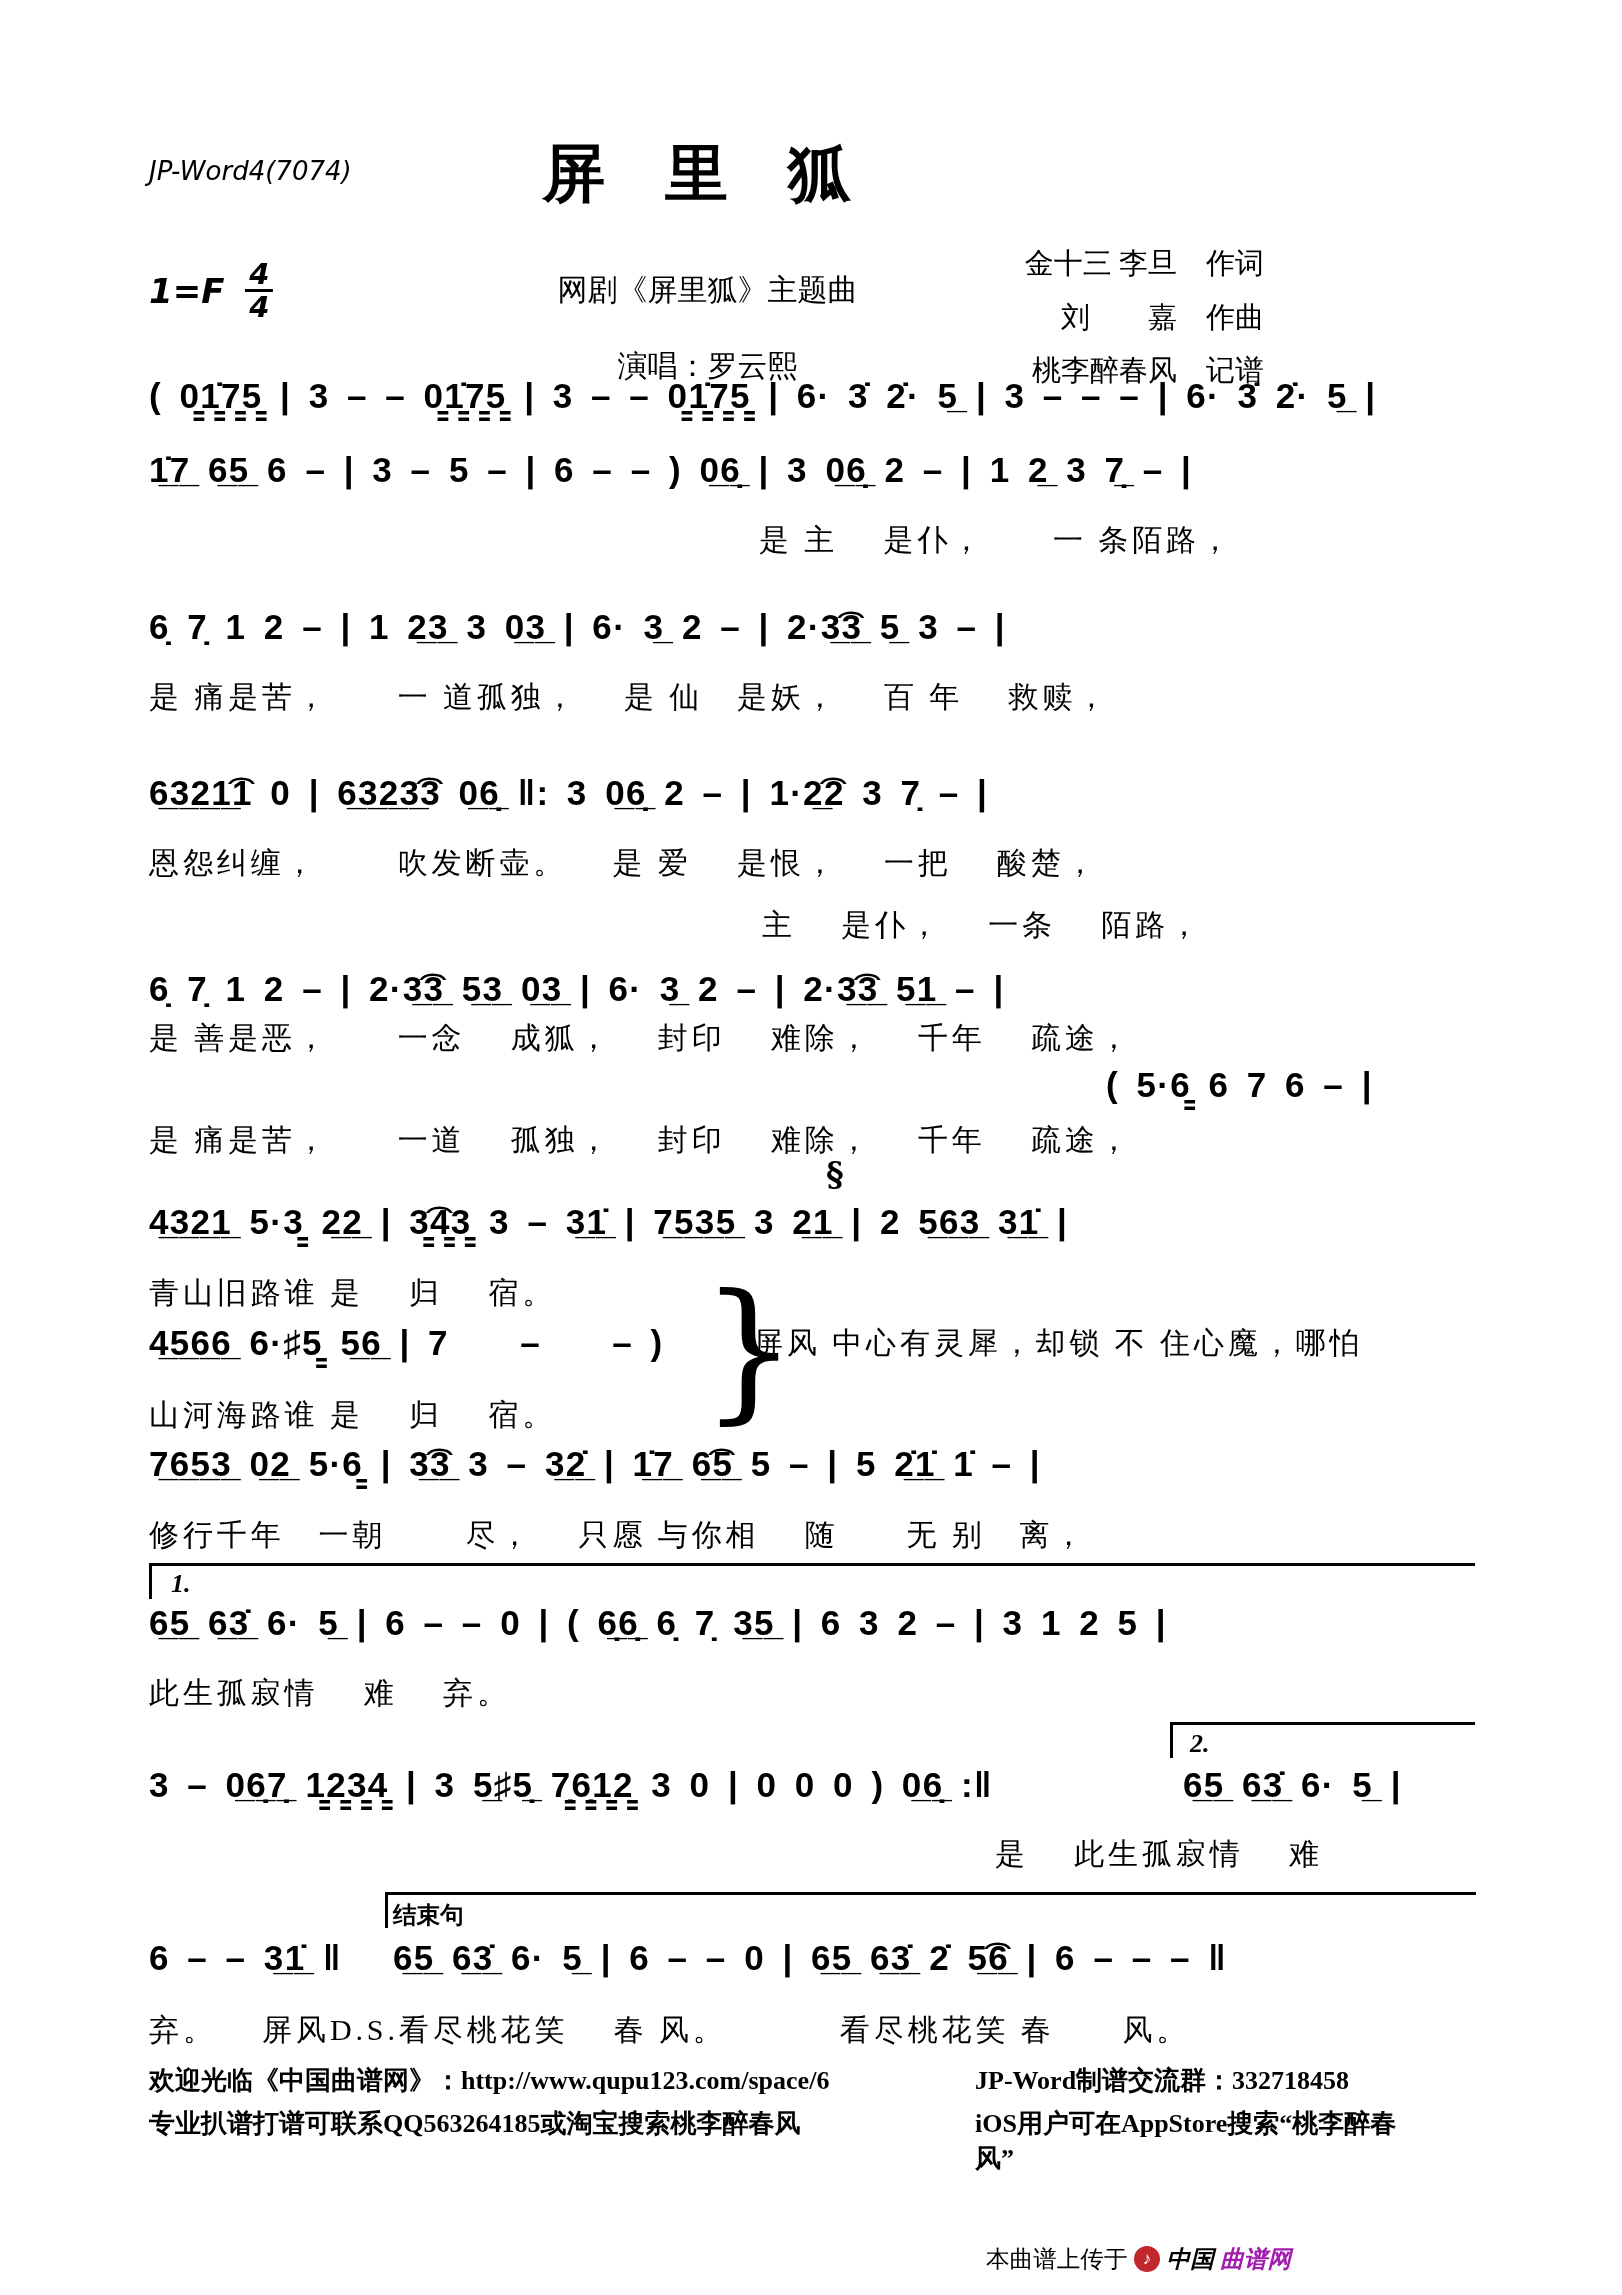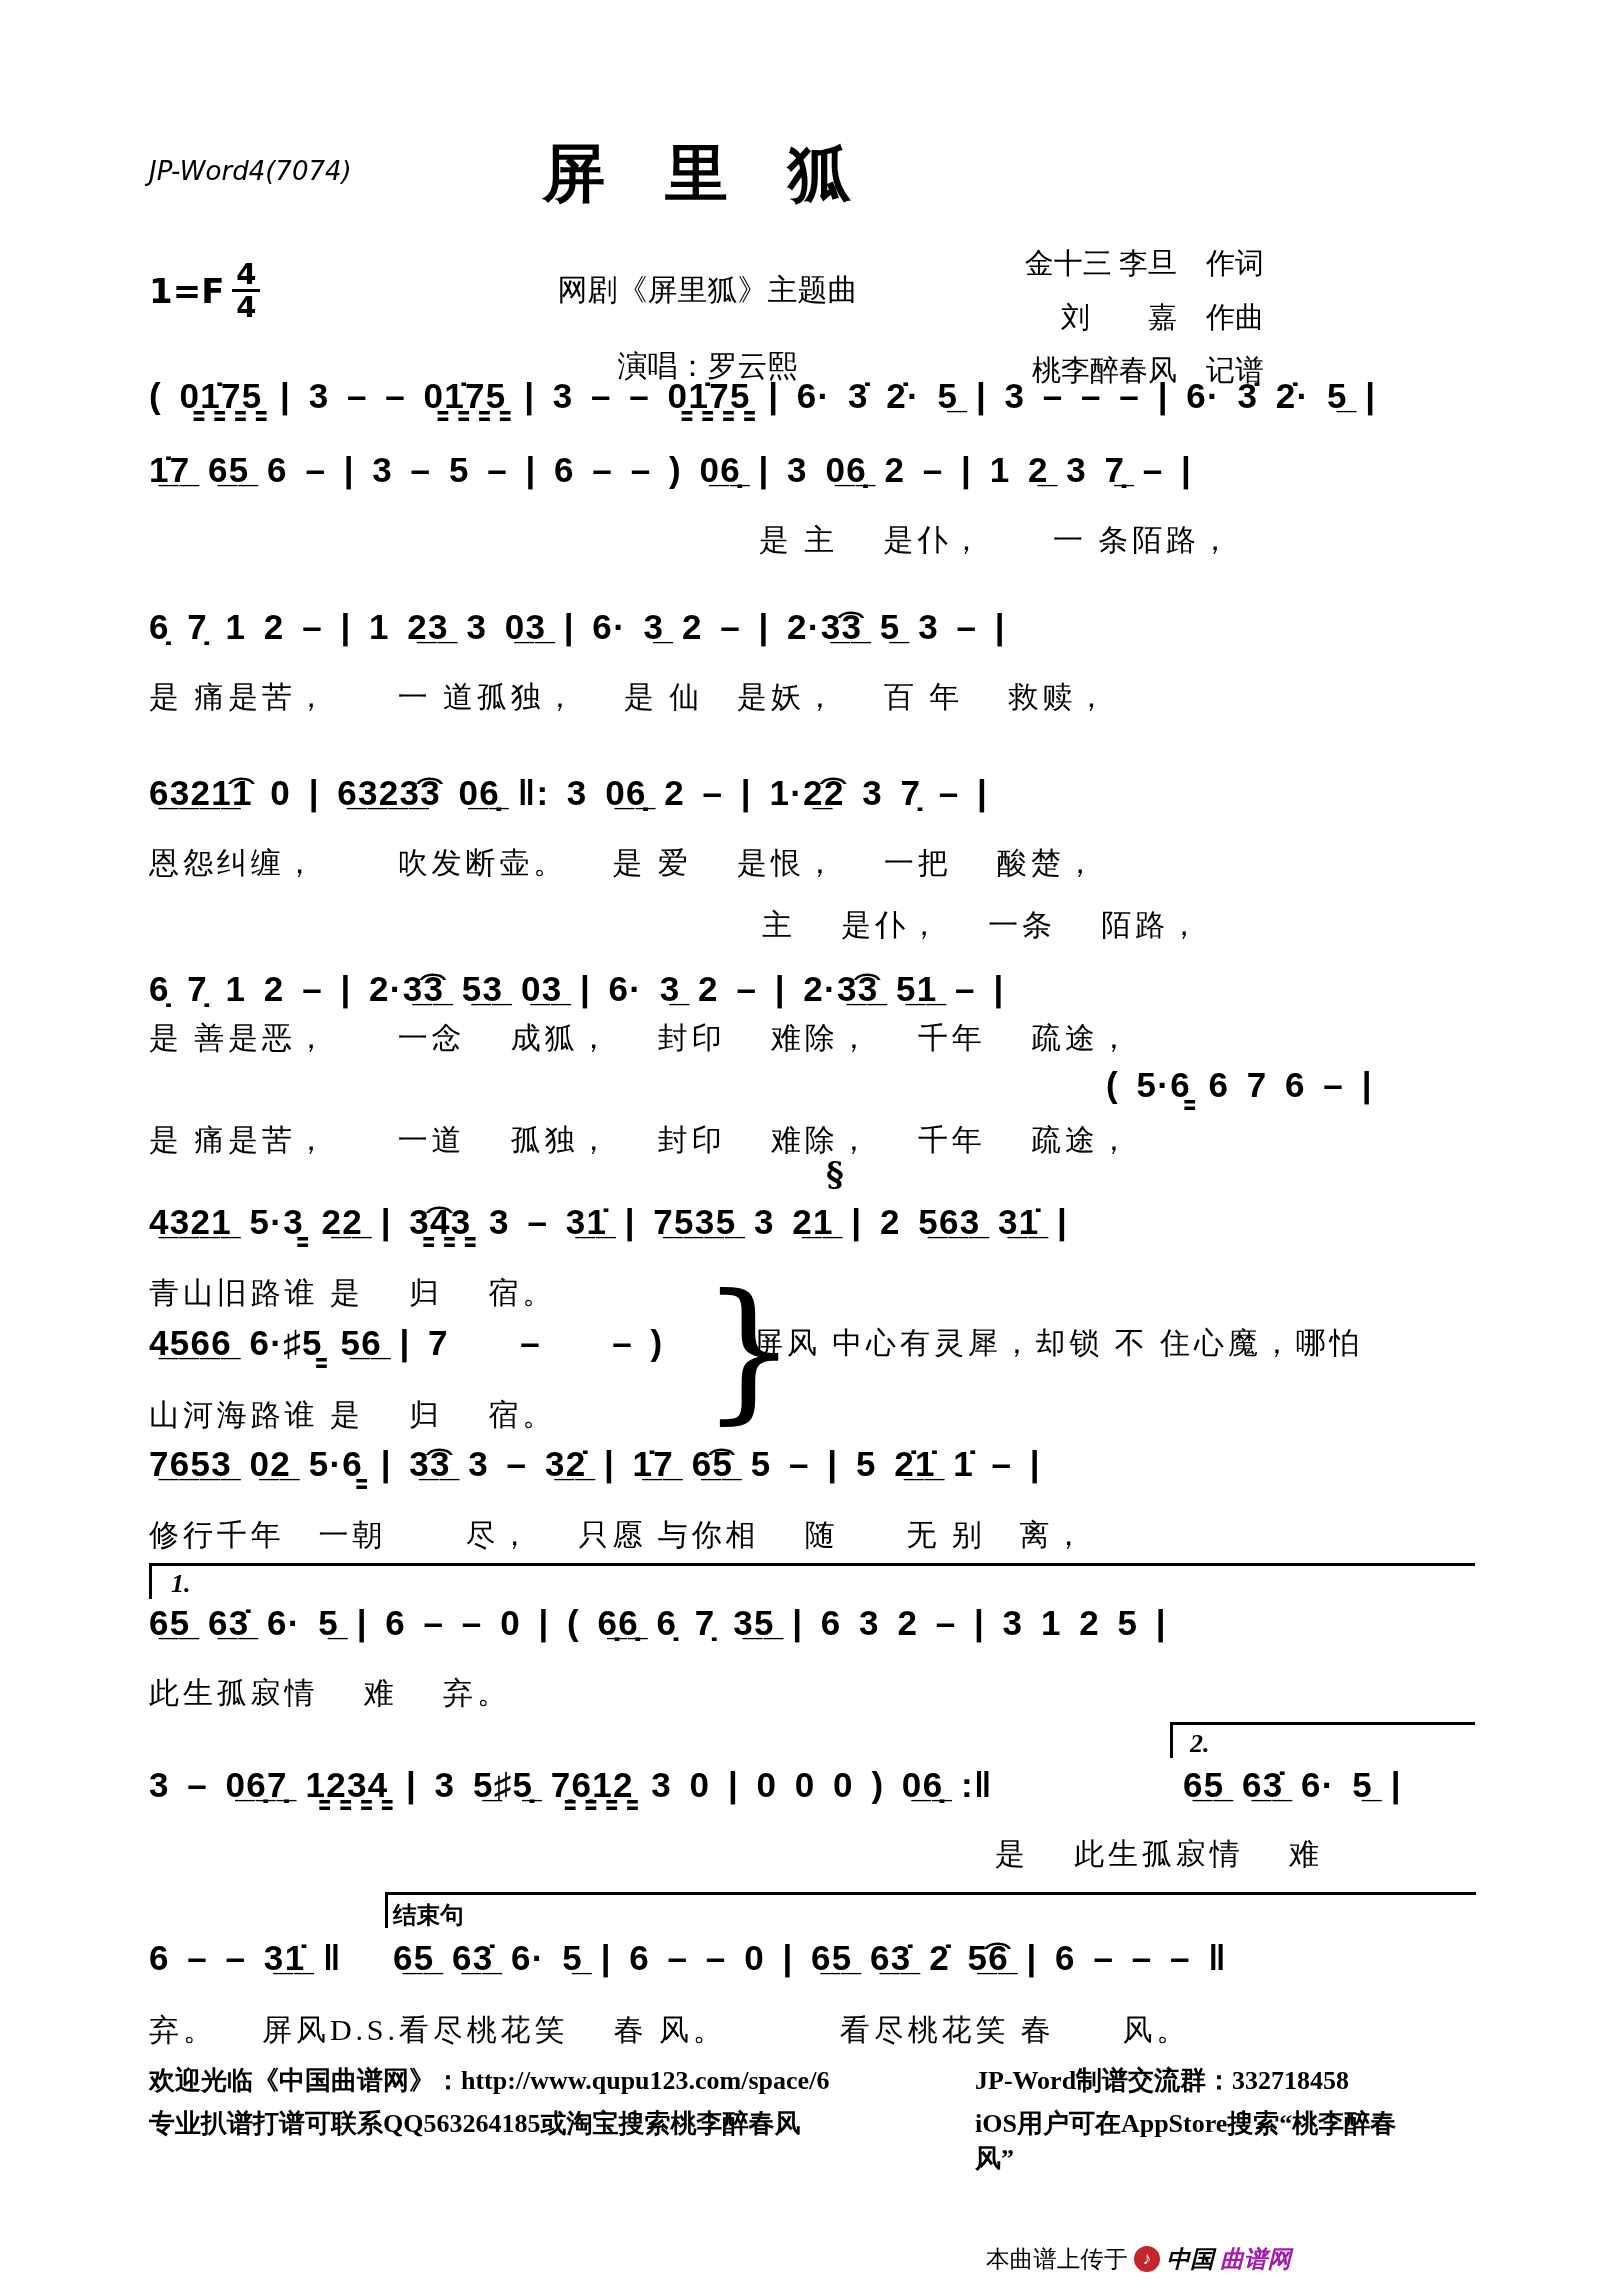--- a/index.html
+++ b/index.html
@@ -4,21 +4,21 @@
 <style>
   html,body{margin:0;padding:0;}
   body{
     width:1623px;height:2295px;background:#ffffff;color:#000;
     font-family:"DejaVu Sans",sans-serif;position:relative;overflow:hidden;
   }
   .abs{position:absolute;}
   .jp-label{font-style:italic;font-size:26px;font-family:"DejaVu Sans",sans-serif;}
   .title{left:0;right:0;text-align:center;font-size:63px;font-weight:700;
          letter-spacing:22px;font-family:"Liberation Serif",serif;}
-  .keysig{font-size:34px;font-weight:700;display:flex;align-items:center;gap:8px;}
+  .keysig{font-size:34px;font-weight:700;display:flex;align-items:center;gap:21px;font-style:italic;}
   .ts{display:inline-flex;flex-direction:column;align-items:center;font-size:29px;font-weight:700;line-height:1.05;}
   .ts .num{border-bottom:3.3px solid #000;padding:0 3.9px;}
   .centerline{left:0;right:0;text-align:center;font-size:30px;font-family:"Liberation Serif",serif;}
   .credits{text-align:right;font-size:29px;line-height:1.85;font-family:"Liberation Serif",serif;}
   .notes{font-size:35px;font-weight:700;white-space:pre;letter-spacing:1.3px;word-spacing:6.5px;
          font-family:Liberation Sans, sans-serif;line-height:1.5;}
   .lyrics{font-size:30px;white-space:pre;letter-spacing:3.9px;font-family:"Liberation Serif",serif;}
   .volta{border-top:3.9px solid #000;border-left:3.9px solid #000;height:33px;}
   .volta-label{font-style:italic;font-size:26px;font-weight:700;font-family:"Liberation Serif",serif;}
   .ending-label{font-size:23.6px;font-weight:700;font-family:"Liberation Serif",serif;}

